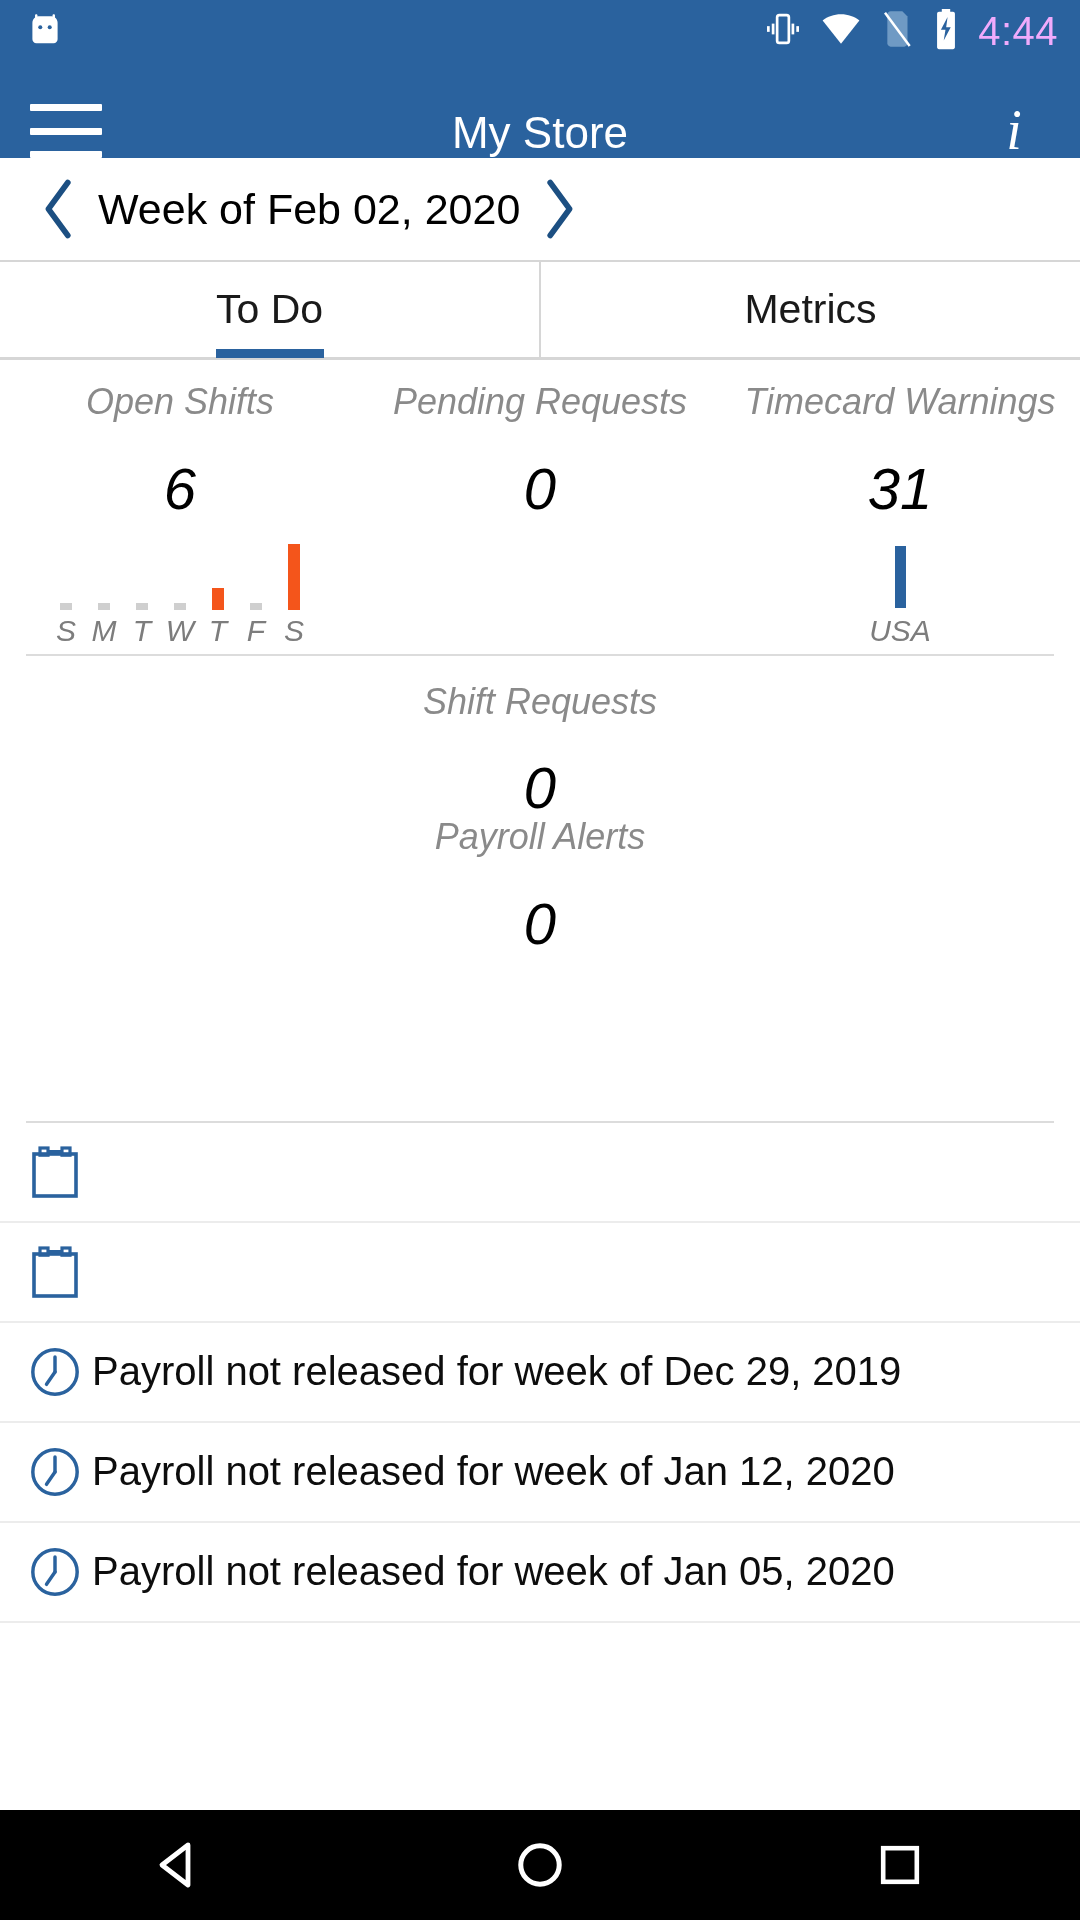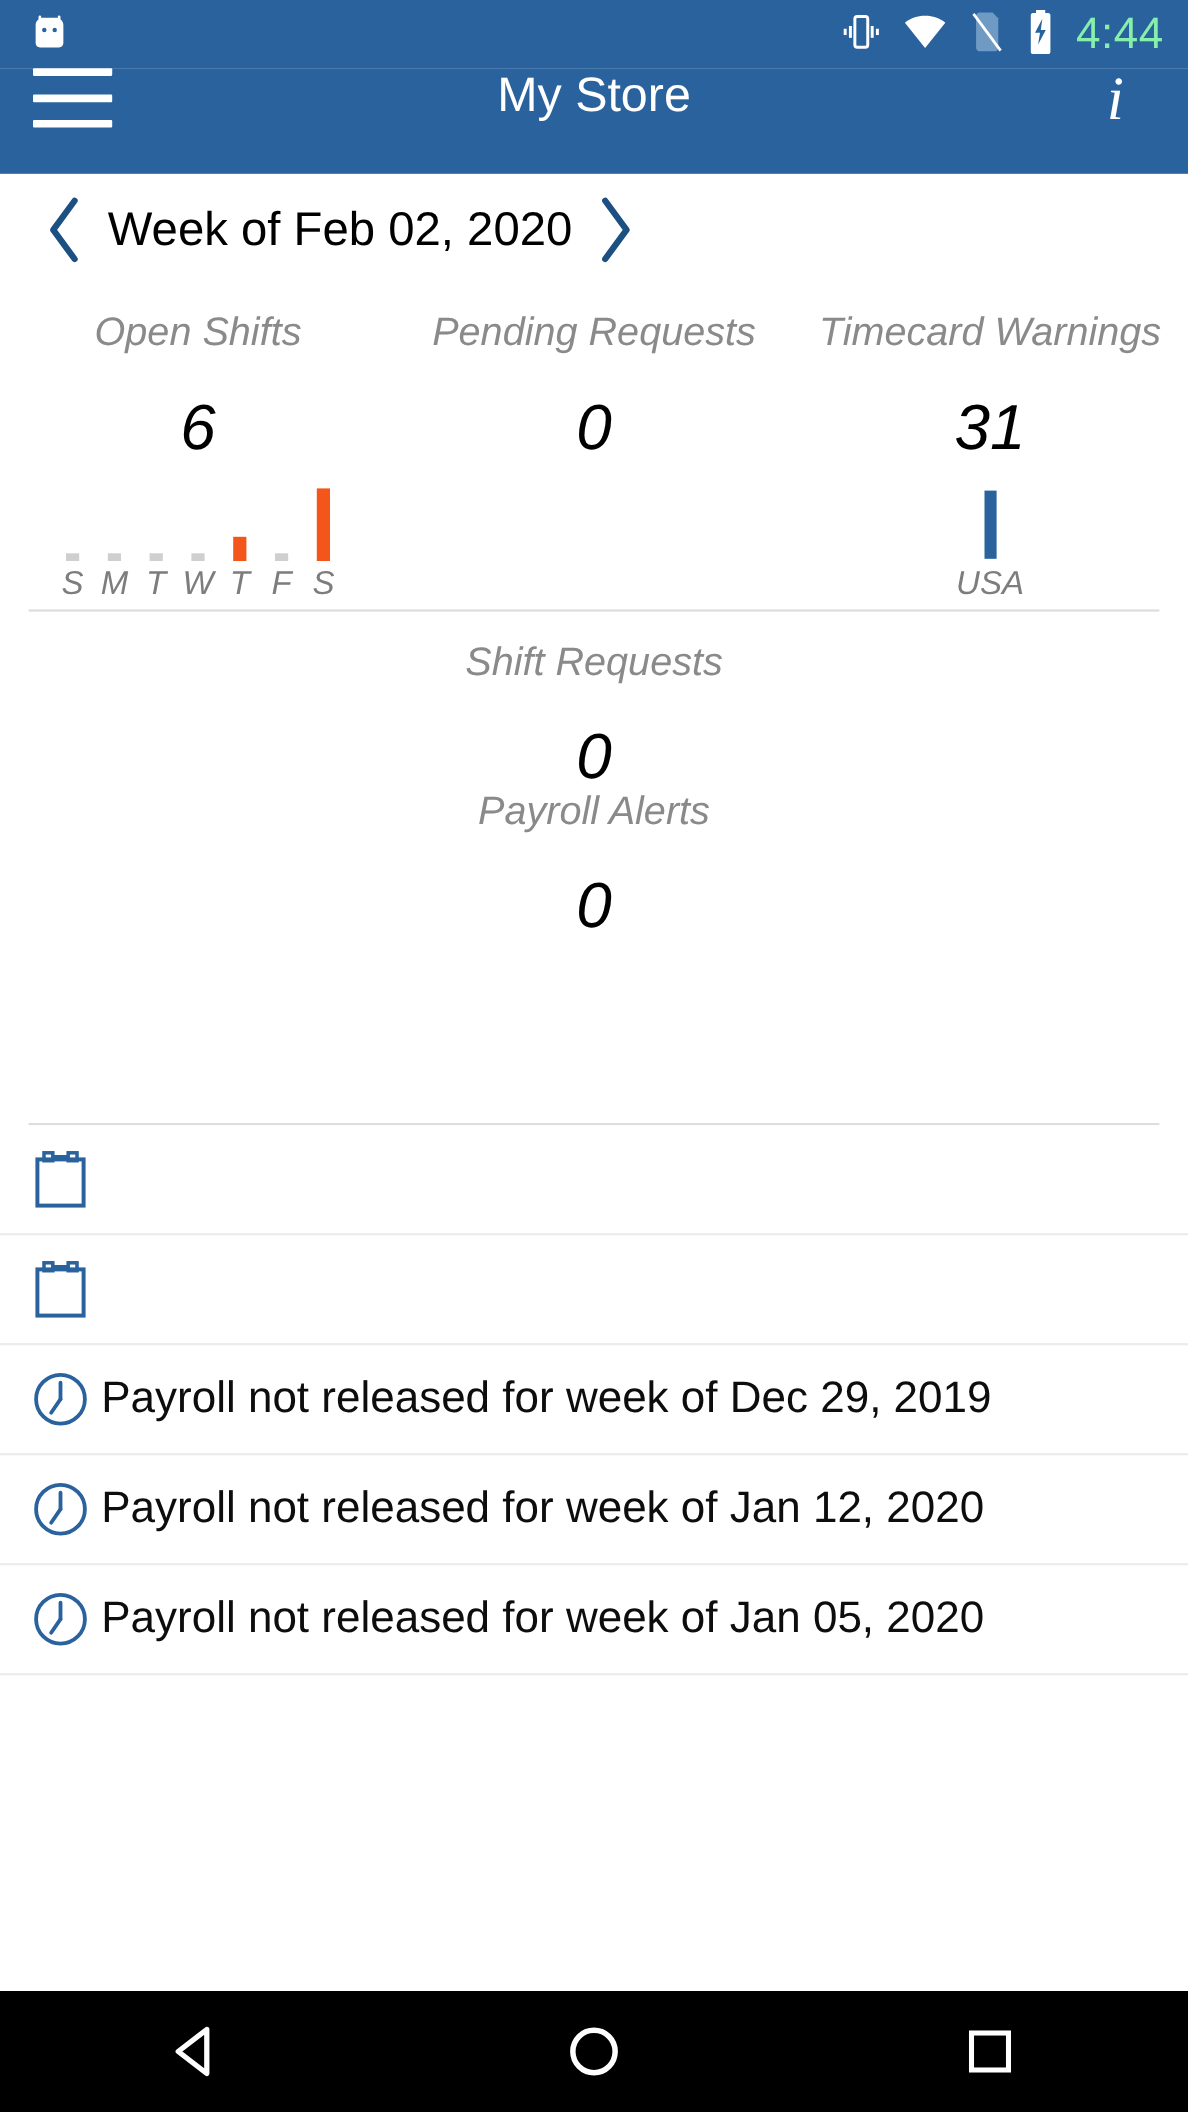--- a/index.html
+++ b/index.html
@@ -7,33 +7,33 @@
   body {
     font-family:"Liberation Sans", sans-serif;
     background:#ffffff;
     overflow:hidden;
     -webkit-font-smoothing:antialiased;
   }
   #app { position:relative; width:1080px; height:1920px; display:flex; flex-direction:column; background:#fff; }
 
   
   .status-bar {
-    height:62px; background:#2a629e; color:#86efac;
+    height:62px; background:#2a629e; color:#f0abfc;
     display:flex; align-items:center; padding:0 22px 0 24px;
     flex:0 0 auto;
   }
   .status-left { display:flex; align-items:center; }
   .status-right { margin-left:auto; display:flex; align-items:center; gap:18px; }
   .status-time { font-size:40px; letter-spacing:0.5px; line-height:1; }
   .ic { display:block; }
 
   
   .app-bar {
     height:96px; background:#2a629e; color:#fff;
-    display:flex; align-items:flex-start; position:relative;
+    display:flex; align-items:flex-end; position:relative;
     flex:0 0 auto;
   }
   .hamburger { width:72px; height:54px; margin-left:30px; display:flex; flex-direction:column; justify-content:space-between; cursor:pointer; }
   .hamburger span { display:block; height:7px; background:#fff; border-radius:1px; width:100%; }
   .app-title {
     position:absolute; left:0; right:0; text-align:center;
     font-size:44px; font-weight:400; pointer-events:none;
   }
   .info-btn { margin-left:auto; margin-right:44px; width:44px; display:flex; justify-content:center; align-items:center; cursor:pointer; }
   .info-btn .glyph { font-family:"Liberation Serif", serif; font-style:italic; font-size:56px; line-height:1; color:#fff; }
@@ -162,20 +162,28 @@
       </svg>
     </div>
     <div class="week-label">Week of Feb 02, 2020</div>
     <div class="chev">
       <svg width="34" height="60" viewBox="0 0 18 34">
         <polyline points="4,2 15,17 4,32" fill="none" stroke="#1c4f82" stroke-width="3.2" stroke-linecap="round" stroke-linejoin="round"></polyline>
       </svg>
     </div>
   </div>
 
+  <div class="tabs">
+    <div class="tab active">
+      <span>To Do</span>
+    </div>
+    <div class="tab">
+      <span>Metrics</span>
+    </div>
+  </div>
 
   <div class="metrics-area">
 
     <div class="metric-row">
 
       <div class="metric-cell">
         <div class="metric-label">Open Shifts</div>
         <div class="metric-value">6</div>
         <div class="spark">
           <div class="spark-col">

